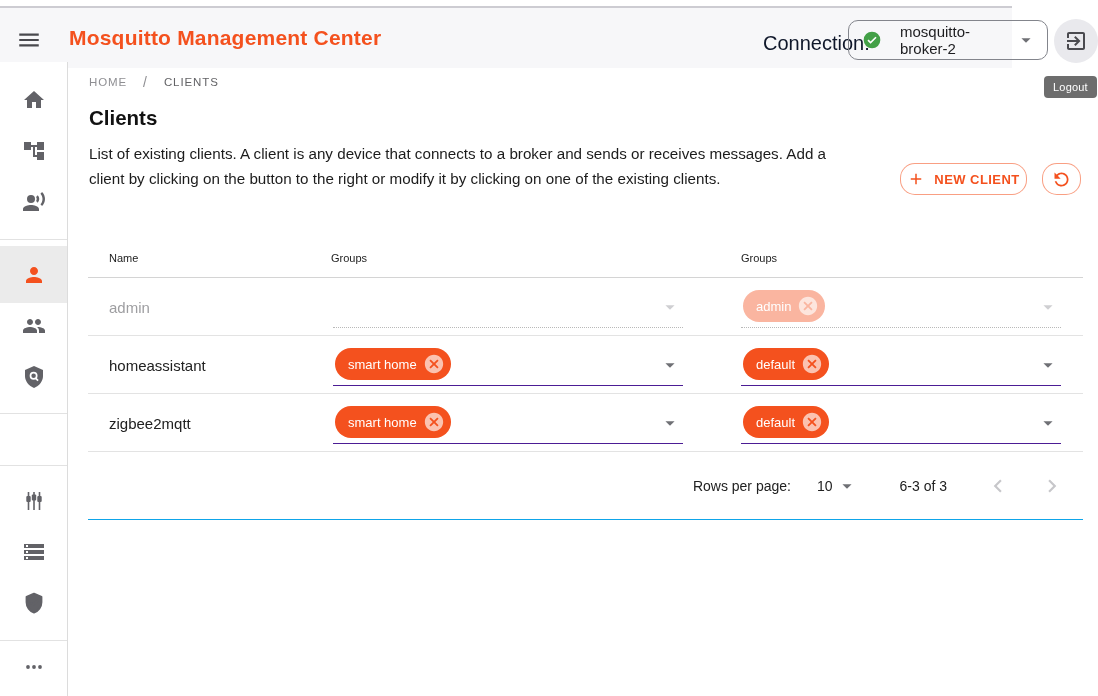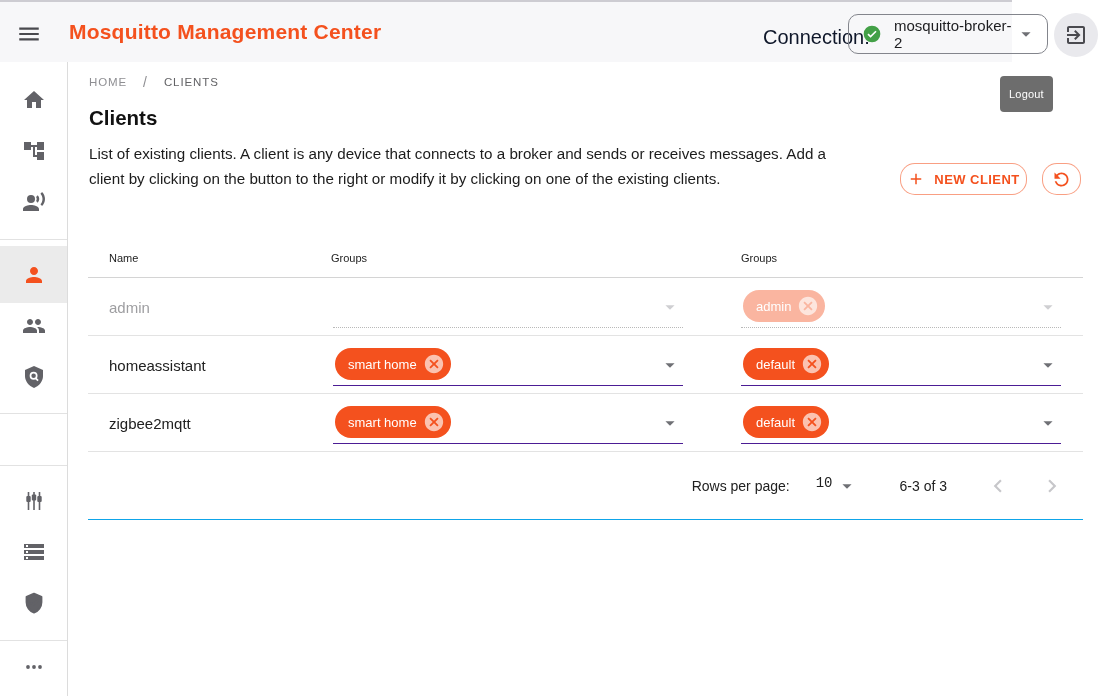--- a/index.html
+++ b/index.html
@@ -1,31 +1,31 @@
 <!DOCTYPE html>
 <html><head>
 <meta charset="utf-8">
 <style>
   * { margin:0; padding:0; box-sizing:border-box; }
   html,body { width:1098px; height:696px; background:#fff; font-family:"Liberation Sans", sans-serif; overflow:hidden; }
   .screen { position:relative; width:1098px; height:696px; background:#fff; }
 
   
-  .appbar { position:absolute; left:0; top:0; width:1012px; height:62px; background:#f7f7f9; border-top:2px solid #cdccd2; }
+  .appbar { position:absolute; left:0; top:6px; width:1012px; height:62px; background:#f7f7f9; border-top:2px solid #cdccd2; }
   .iconbtn { background:none; border:none; cursor:pointer; color:#4a4a4f; }
   .menu-btn { position:absolute; left:16px; top:19px; width:26px; height:26px; color:#49494e; }
   .apptitle { position:absolute; left:69px; top:18px; font-size:21px; font-weight:700; color:#f4511e; letter-spacing:.2px; white-space:nowrap; }
   .connlabel { position:absolute; left:763px; top:24px; font-size:20px; color:#0f172a; }
-  .connselect { position:absolute; left:848px; top:12px; width:200px; height:40px; border:1.5px solid #83858c; border-radius:10px; background:transparent; display:flex; align-items:center; padding:0 10px 0 13px; cursor:pointer; }
+  .connselect { position:absolute; left:848px; top:12px; width:200px; height:40px; border:1.5px solid #83858c; border-radius:10px; background:transparent; display:flex; align-items:center; padding:0 10px 0 13px; cursor:pointer;gap:6px; }
   .connselect .stat { width:20px; height:20px; flex:0 0 auto; }
   .connselect .val { font-size:15px; color:#1d1d20; margin-left:12px; flex:1; }
   .caret-svg { width:22px; height:22px; fill:#6f7075; flex:0 0 auto; }
   .logoutbtn { position:absolute; left:1054px; top:11px; width:44px; height:44px; border-radius:50%; background:#e9e9ed; border:none; display:flex; align-items:center; justify-content:center; cursor:pointer; }
   .logoutbtn svg { width:24px; height:24px; fill:#4a4a4f; }
-  .tooltip { position:absolute; left:1000px; top:76px; background:rgba(97,97,97,.92); color:#fff; font-size:11px; padding:12px 9px; border-radius:4px; letter-spacing:.2px; }
+  .tooltip { position:absolute; left:1044px; top:76px; background:rgba(97,97,97,.92); color:#fff; font-size:11px; padding:5px 9px; border-radius:4px; letter-spacing:.2px; }
 
   
   .sidebar { position:absolute; left:0; top:62px; width:68px; height:634px; background:#fff; border-right:1px solid #dcdcdc; }
   .navitem { position:absolute; left:0; width:67px; height:51px; display:flex; align-items:center; justify-content:center; cursor:pointer; color:#626267; }
   .navitem svg { width:24px; height:24px; fill:currentColor; }
   .navitem.selected { background:#ebebeb; height:57px; color:#f4511e; }
   .sdiv { position:absolute; left:0; width:67px; height:0; border-top:1px solid #e2e2e2; }
 
   
   .breadcrumb { position:absolute; left:89px; top:74px; display:flex; align-items:center; gap:16px; font-size:11.5px; letter-spacing:.9px; }
@@ -51,21 +51,21 @@
   .select.dotted { border-bottom:1px dotted #b9b9b9; }
   .select .caret { position:absolute; right:2px; top:10px; width:22px; height:22px; fill:#6f7075; }
   .select.dotted .caret { fill:#cfcfd2; }
   .chip { position:absolute; left:2px; top:4px; height:32px; border-radius:16px; background:#f4511e; color:#fff; display:flex; align-items:center; padding:0 6px 0 13px; font-size:13px; cursor:pointer; }
   .chip .dele { width:22px; height:22px; margin-left:6px; fill:rgba(255,255,255,.65); cursor:pointer; }
   .chip.faded { opacity:.42; }
 
   
   .pager { position:absolute; left:88px; top:452px; width:995px; height:68px; border-bottom:1px solid #0ea5e9; display:flex; align-items:center; justify-content:flex-end; font-size:14px; color:#212121; }
   .pager .lbl { margin-right:26px; }
-  .psel { display:flex; cursor:pointer; margin-right:42px;font-family:Liberation Mono, monospace; }
+  .psel { display:flex; align-items:center; cursor:pointer; margin-right:42px; }
   .psel .pval { font-size:14px; }
   .psel svg { width:22px; height:22px; fill:#6f7075; margin-left:3px; }
   .range { margin-right:38px; }
   .navchev { width:26px; height:26px; fill:#c7c7ca; cursor:default; }
   .chev-l { margin-right:28px; }
   .chev-r { margin-right:18px; }
 </style>
 </head>
 <body>
 

